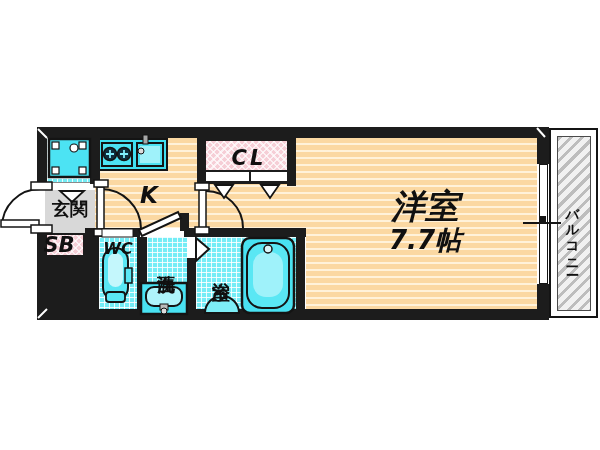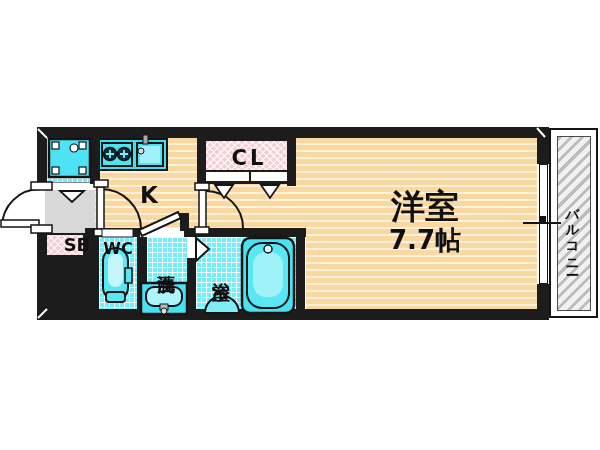--- a/index.html
+++ b/index.html
@@ -17,21 +17,21 @@
         background-image:repeating-linear-gradient(45deg,rgba(255,255,255,.7) 0 1.5px,rgba(255,255,255,0) 1.5px 5px),
                          repeating-linear-gradient(-45deg,rgba(255,255,255,.7) 0 1.5px,rgba(255,255,255,0) 1.5px 5px);}
   .hatch{background-color:#efefef;
          background-image:repeating-linear-gradient(135deg,#bdbdbd 0 3px,#f1f1f1 3px 8px);}
   .gray{background:#d8d8d8;}
   .wall{background:#1c1c1c;}
   .waterbase{background:#ffffff;}
   
   .lbl{color:#101010;font-weight:bold;display:flex;align-items:center;justify-content:center;
        text-align:center;line-height:1.05;white-space:nowrap;}
-  .it{}
+  .it{font-style:italic;}
   .vlbl{color:#101010;font-weight:bold;writing-mode:vertical-rl;text-orientation:upright;
         display:flex;align-items:center;justify-content:center;letter-spacing:2px;}
   .strip{background:#fff;border-top:1px solid #8a8a8a;border-bottom:1px solid #8a8a8a;}
   .clbox{background-color:#f6ced6;
          background-image:repeating-linear-gradient(45deg,rgba(255,255,255,.7) 0 1.5px,rgba(255,255,255,0) 1.5px 5px),
                           repeating-linear-gradient(-45deg,rgba(255,255,255,.7) 0 1.5px,rgba(255,255,255,0) 1.5px 5px);
          border:3px solid #1c1c1c;box-sizing:border-box;}
   .cl-doorstrip{position:absolute;left:0;right:0;bottom:0;height:9px;background:#fff;border-top:2px solid #1c1c1c;}
   .cl-divider{position:absolute;left:50%;top:0;bottom:0;width:2px;background:#1c1c1c;}
   .counter{background:#40dff0;border:2.5px solid #141414;box-sizing:border-box;}
@@ -175,21 +175,22 @@
       <rect x="242" y="238" width="52" height="75" rx="8" fill="#49e2f2" stroke="#141414" stroke-width="2.5"></rect>
       <rect x="247" y="243" width="42" height="65" rx="15" fill="#5ae7f4" stroke="#141414" stroke-width="2"></rect>
       <rect x="253" y="252" width="30" height="45" rx="13" fill="#9ff2fa" stroke="none"></rect>
       <circle cx="268" cy="249" r="4" fill="#d9f6fa" stroke="#141414" stroke-width="1.5"></circle>
     </g>
 
     <line x1="523" y1="223" x2="561" y2="223" stroke="#141414" stroke-width="2"></line>
     <rect x="540" y="216" width="6" height="8" fill="#141414"></rect>
   </svg>
 
-  <div class="abs lbl it" style="left:57px;top:234px;width:40px;height:22px;font-size:18px;">SB</div>
+  <div class="abs lbl" style="left:45px;top:196px;width:50px;height:26px;font-size:18px;">玄関</div>
+  <div class="abs lbl it" style="left:39px;top:234px;width:40px;height:22px;font-size:21px;">SB</div>
   <div class="abs lbl it" style="left:97px;top:237px;width:42px;height:24px;font-size:16px;">WC</div>
   <div class="abs vlbl" style="left:148px;top:232px;width:36px;height:60px;font-size:18px;">洗面</div>
   <div class="abs vlbl" style="left:203px;top:238px;width:36px;height:62px;font-size:18px;">浴室</div>
   <div class="abs lbl it" style="left:133px;top:180px;width:32px;height:30px;font-size:23px;">K</div>
   <div class="abs lbl it" style="left:203px;top:140px;width:92px;height:36px;font-size:21px;letter-spacing:3px;">CL</div>
   <div class="abs lbl it" style="left:340px;top:190px;width:170px;height:34px;font-size:34px;">洋室</div>
   <div class="abs lbl it" style="left:340px;top:224px;width:170px;height:34px;font-size:26px;">7.7帖</div>
   <div class="abs vlbl" style="left:558px;top:150px;width:30px;height:168px;font-size:13.5px;">バルコニー</div>
 
 </div>

